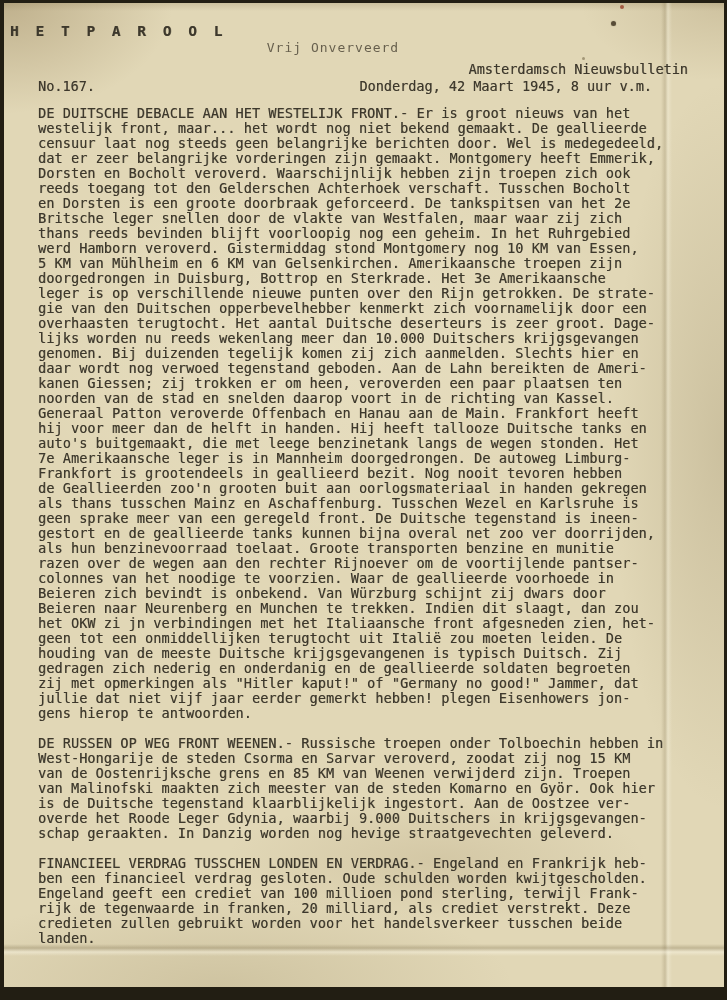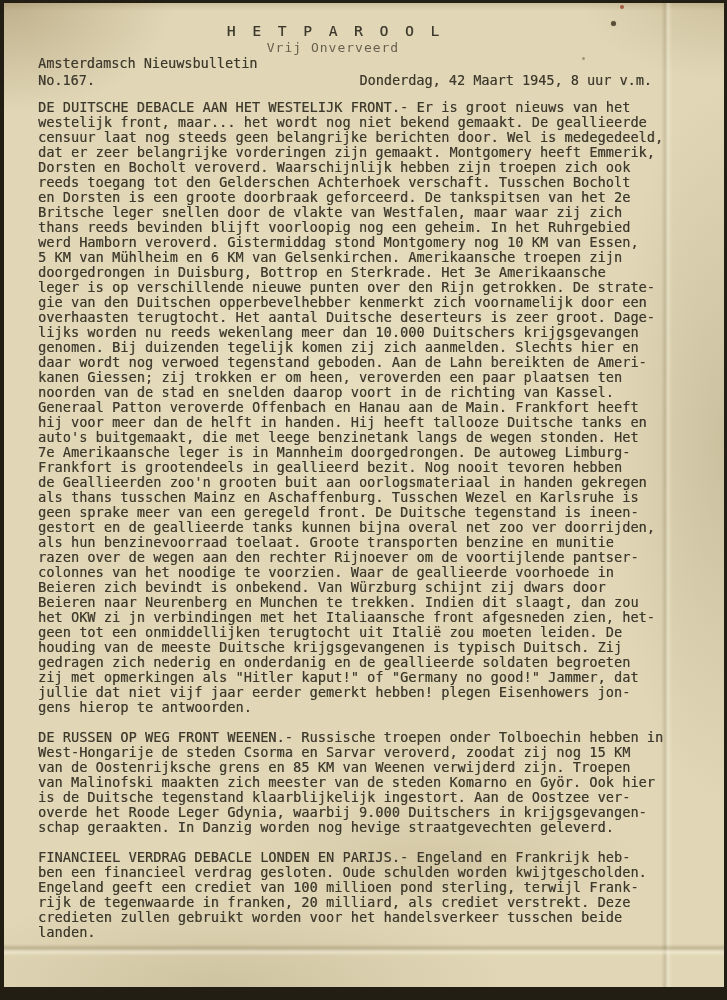--- a/index.html
+++ b/index.html
@@ -25,35 +25,35 @@
       radial-gradient(ellipse 220px 120px at 100% 0%, rgba(140,120,80,.22), transparent 65%),
       radial-gradient(ellipse 160px 520px at 100% 45%, rgba(128,112,76,.22), transparent 70%),
       radial-gradient(ellipse 420px 140px at 30% 100%, rgba(140,125,85,.22), transparent 70%),
       radial-gradient(ellipse 300px 90px at 60% 87%, rgba(150,130,90,.18), transparent 70%),
       radial-gradient(ellipse 430px 330px at 45% 35%, rgba(251,247,229,.22), transparent 70%),
       linear-gradient(180deg, rgba(120,100,60,.20) 0, transparent 8px);
     color:#3d382c;
   }
   .m-title{
     position:relative;left:-28px;
-    text-align:center;
-    font-size:14.5px;font-weight:normal;
+    font-size:14.5px;font-weight:bold;
     letter-spacing:4px;
     text-shadow:.4px .4px .3px rgba(61,56,44,.55);
   }
   .m-sub{
     position:relative;left:-30px;
     text-align:center;
     font-size:13px;letter-spacing:1px;
     color:rgba(68,62,48,.78);
     margin-top:1px;
   }
   .m-bulletin{
-    font-size:13.5px;
+    font-size:13.5px;margin-top:6px;
     text-shadow:.4px .4px .3px rgba(61,56,44,.5);
+    text-align:right;
   }
   .issue-row{
     display:flex;justify-content:space-between;
     font-size:13.5px;margin-top:1px;
     padding-right:36px;
     text-shadow:.4px .4px .3px rgba(61,56,44,.5);
     align-items:flex-end;
   }
   .body-text{margin-top:12px;}
   .body-text p{
@@ -127,21 +127,21 @@
 zij met opmerkingen als "Hitler kaput!" of "Germany no good!" Jammer, dat
 jullie dat niet vijf jaar eerder gemerkt hebben! plegen Eisenhowers jon-
 gens hierop te antwoorden.</span></p>
       <p><span>DE RUSSEN OP WEG FRONT WEENEN.-</span><span> Russische troepen onder Tolboechin hebben in
 West-Hongarije de steden Csorma en Sarvar veroverd, zoodat zij nog 15 KM
 van de Oostenrijksche grens en 85 KM van Weenen verwijderd zijn. Troepen
 van Malinofski maakten zich meester van de steden Komarno en Györ. Ook hier
 is de Duitsche tegenstand klaarblijkelijk ingestort. Aan de Oostzee ver-
 overde het Roode Leger Gdynia, waarbij 9.000 Duitschers in krijgsgevangen-
 schap geraakten. In Danzig worden nog hevige straatgevechten geleverd.</span></p>
-      <p><span>FINANCIEEL VERDRAG DEBACLE LONDEN EN PARIJS.-</span><span> Engeland en Frankrijk heb-
+      <p><span>FINANCIEEL VERDRAG TUSSCHEN LONDEN EN VERDRAG.-</span><span> Engeland en Frankrijk heb-
 ben een financieel verdrag gesloten. Oude schulden worden kwijtgescholden.
 Engeland geeft een crediet van 100 millioen pond sterling, terwijl Frank-
 rijk de tegenwaarde in franken, 20 milliard, als crediet verstrekt. Deze
 credieten zullen gebruikt worden voor het handelsverkeer tusschen beide
 landen.</span></p>
     </div>
 
   </div>
   <div class="speck speck-ink"></div>
   <div class="speck speck-red"></div>

